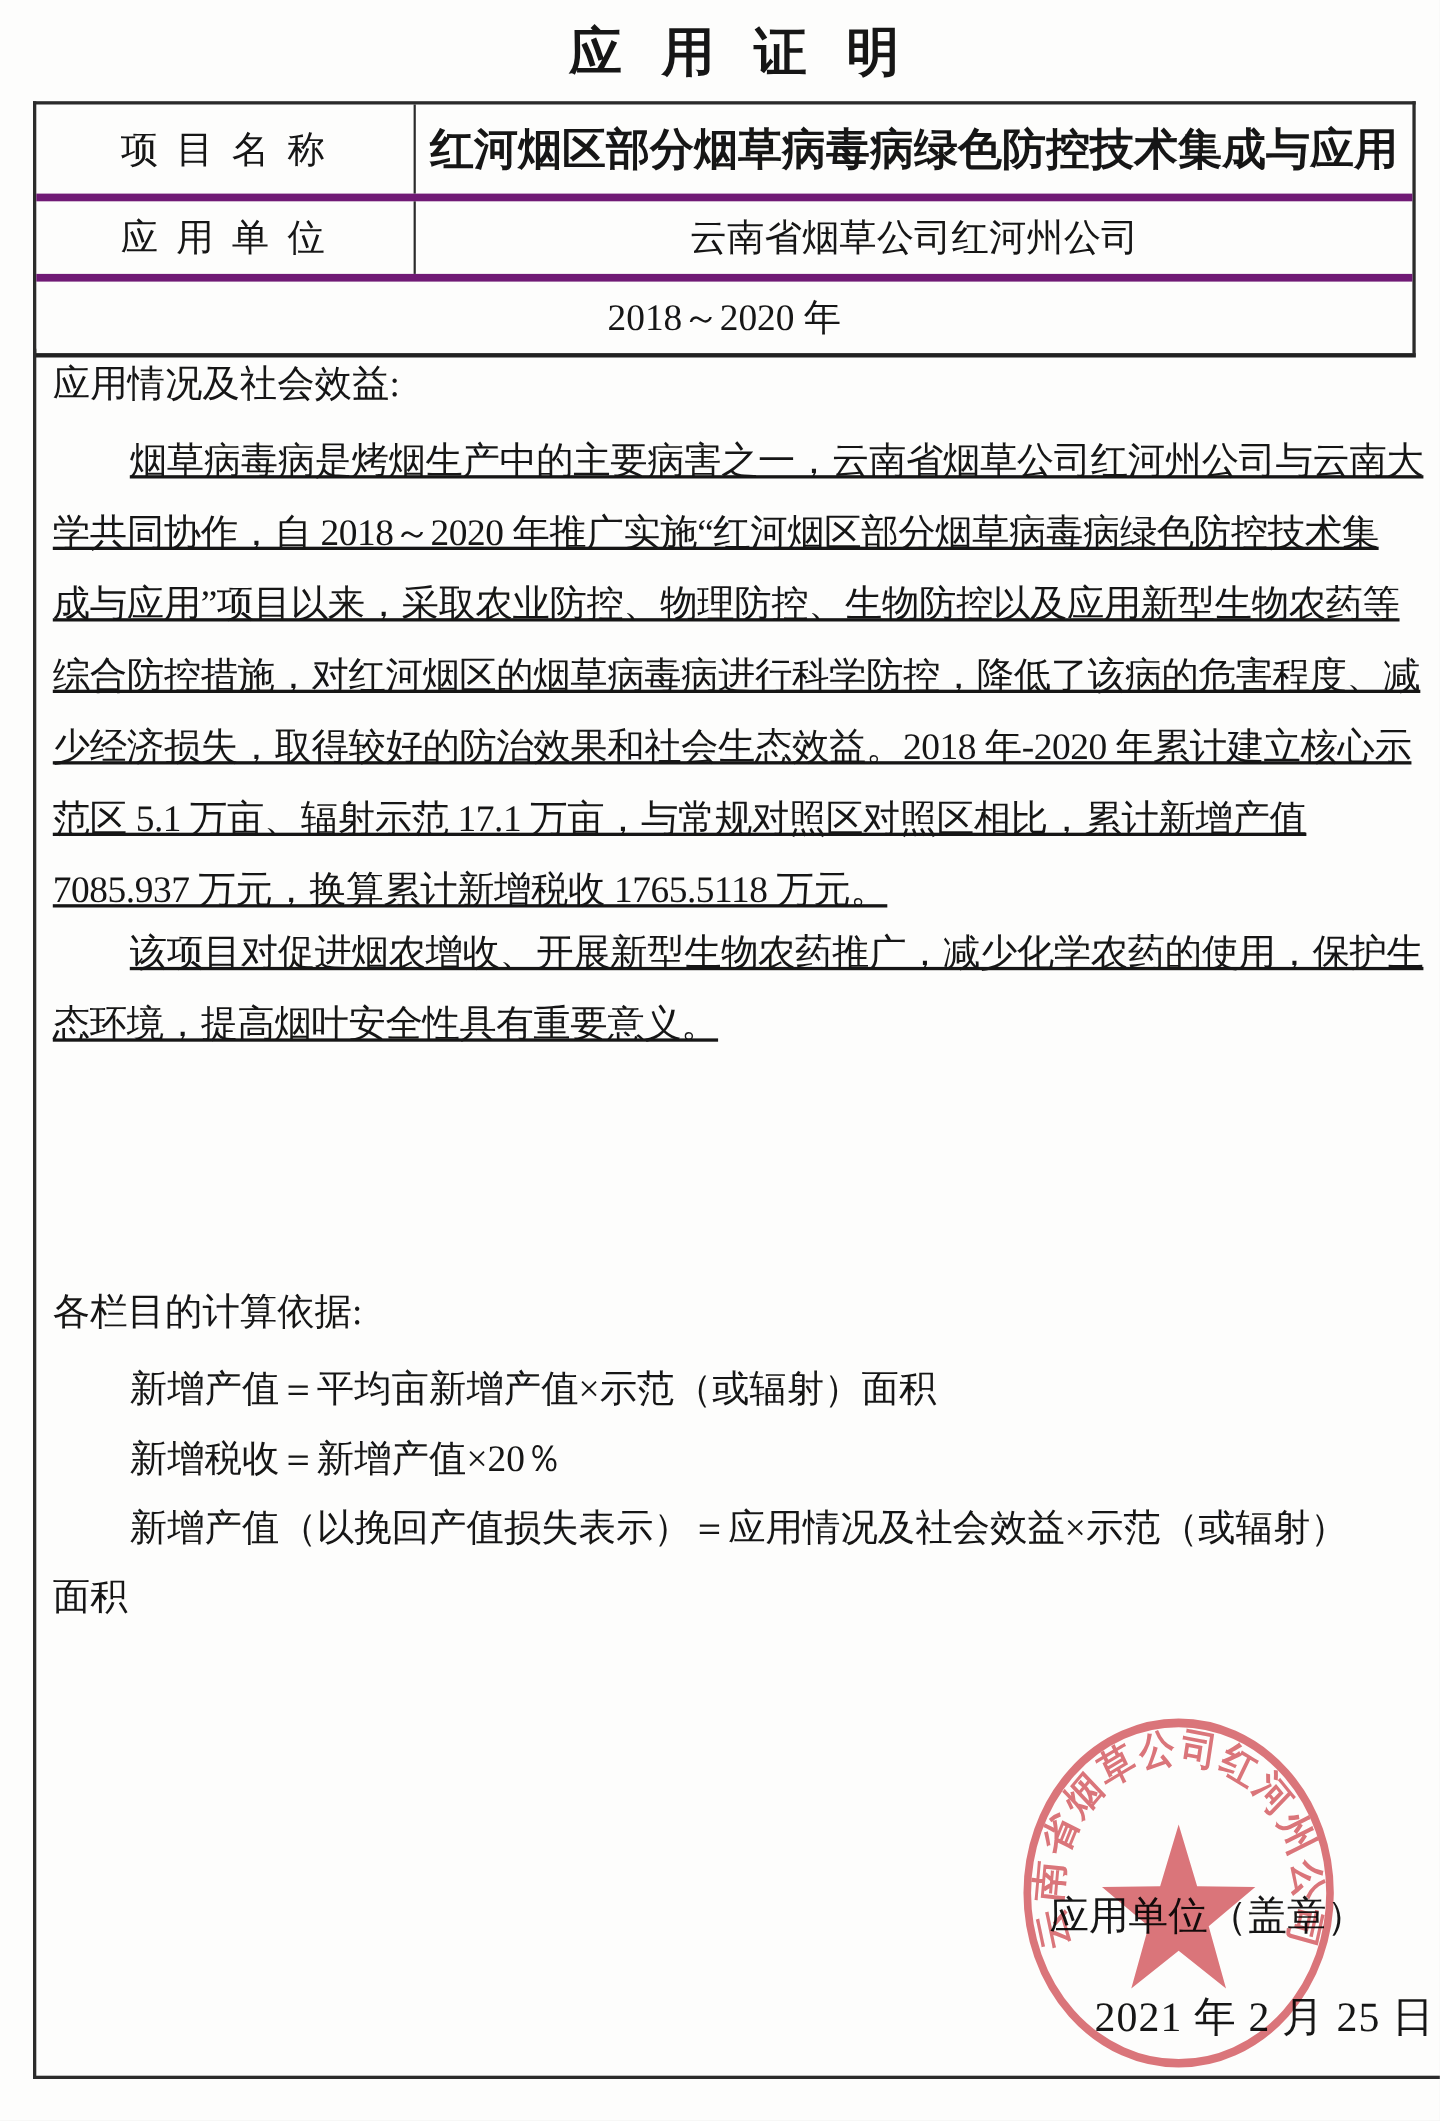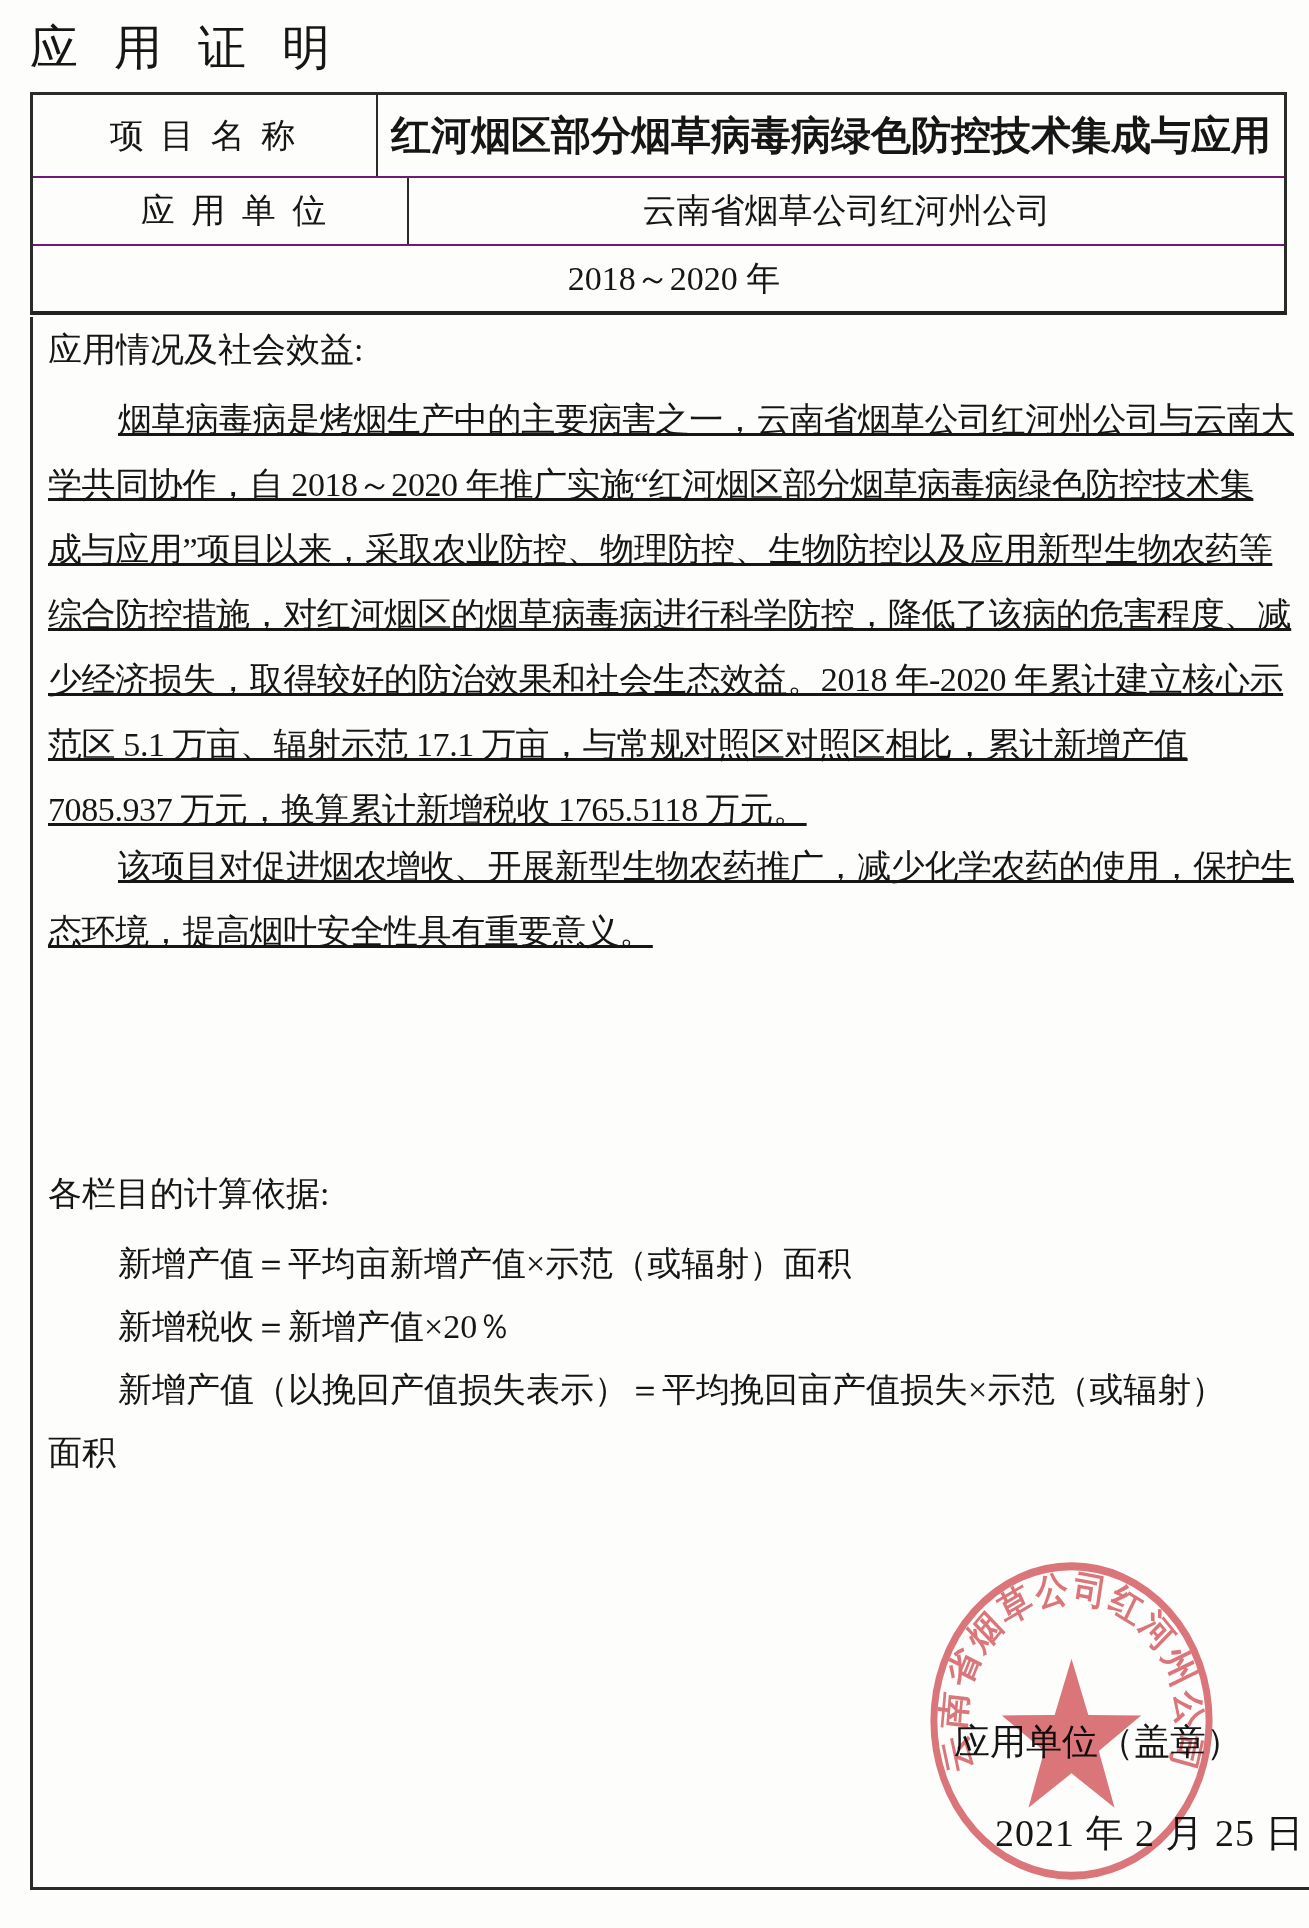--- a/index.html
+++ b/index.html
@@ -8,35 +8,35 @@
     position:relative;
     width:1309px; height:1928px;
     margin:0 auto;
     background:#fdfdfc;
     font-family:"Liberation Serif","DejaVu Serif",serif;
     color:#161616;
     overflow:hidden;
   }
   .title {
     position:absolute; left:0; top:16px; width:100%;
-    text-align:left;
-    font-size:48px; font-weight:normal;
+    text-align:center;
+    font-size:48px; font-weight:bold;
     letter-spacing:4px;
     text-indent:30px;
     white-space:pre;
   }
   
   .tbl {
     position:absolute; left:30px; top:92px; width:1251px;
     border:3px solid #2b2b2b;
     border-bottom:4px solid #222;
     background:transparent;
   }
   .trow { display:flex; align-items:stretch; }
-  .trow + .trow { border-top:2px solid #701a75;padding-left:31px; }
+  .trow + .trow { border-top:7px solid #701a75; }
   .tlabel {
     width:343px; flex:0 0 343px;
     border-right:2px solid #2b2b2b;
     display:flex; align-items:center; justify-content:center;
     font-size:34px; letter-spacing:4px; white-space:pre;
   }
   .tvalue {
     flex:1 1 auto;
     display:flex; align-items:center; justify-content:center;
     font-size:34px; white-space:nowrap;
@@ -122,21 +122,21 @@
     <div class="para p2">
       <div class="line indent">该项目对促进烟农增收、开展新型生物农药推广，减少化学农药的使用，保护生</div>
       <div class="line">态环境，提高烟叶安全性具有重要意义。</div>
     </div>
 
     <div class="calc-label">各栏目的计算依据:</div>
 
     <div class="formulas">
       <div class="fline findent">新增产值＝平均亩新增产值×示范（或辐射）面积</div>
       <div class="fline findent">新增税收＝新增产值×20％</div>
-      <div class="fline findent">新增产值（以挽回产值损失表示）＝平均挽回亩产值损失×示范（或辐射）</div>
+      <div class="fline findent">新增产值（以挽回产值损失表示）＝应用情况及社会效益×示范（或辐射）</div>
       <div class="fline">面积</div>
     </div>
 
   </div>
 
   <div class="sig-label">应用单位（盖章）</div>
   <div class="date-line">2021 年 2 月 25 日</div>
 
   <svg class="stamp" viewBox="0 0 300 300" preserveAspectRatio="none" xmlns="http://www.w3.org/2000/svg">
     <defs>

